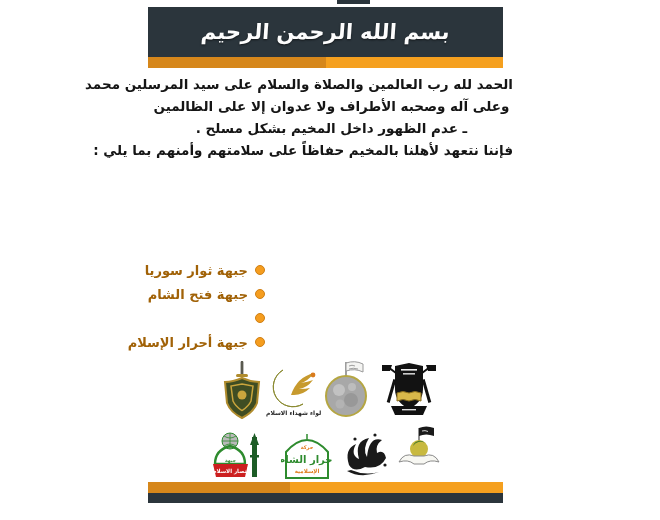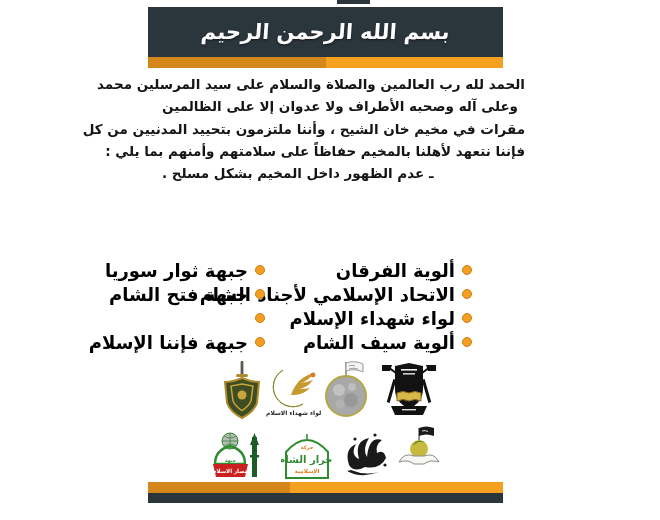--- a/index.html
+++ b/index.html
@@ -9,90 +9,71 @@
   .top-tick{position:absolute;left:337px;top:0;width:33px;height:4px;background:#2b353c;}
   .header-band{position:absolute;left:148px;top:7px;width:355px;height:50px;background:#2b353c;
     display:flex;align-items:center;justify-content:center;}
   .bismillah{color:#fdfdfd;font-size:21px;font-weight:bold;letter-spacing:1px;
     text-shadow:0 1px 2px rgba(0,0,0,.6);transform:skewX(-4deg);}
   .orange-band{position:absolute;left:148px;width:355px;height:11px;}
   .orange-top{top:57px;background:linear-gradient(90deg,#d6871b 0 50%,#f5a01f 50% 100%);}
   .orange-bottom{top:482px;background:linear-gradient(90deg,#d6871b 0 40%,#f5a01f 40% 100%);}
   .footer-band{position:absolute;left:148px;top:493px;width:355px;height:10px;background:#2b353c;}
 
-  .body-text{position:absolute;left:162px;top:73px;width:363px;direction:rtl;text-align:left;
+  .body-text{position:absolute;left:150px;top:73px;width:363px;direction:rtl;text-align:center;
     color:#151515;font-weight:bold;font-size:13.5px;}
   .body-text .line{line-height:22.4px;white-space:nowrap;}
   .body-text .pledge{line-height:21.5px;}
 
   .fac-col{position:absolute;display:flex;flex-direction:column;align-items:flex-start;direction:rtl;}
   .fac-right{top:258px;right:188px;}
   .fac-left{top:258px;right:395px;}
   .fac-row{display:flex;align-items:center;gap:7px;height:24px;white-space:nowrap;}
   .dot{width:8px;height:8px;border-radius:50%;background:#f59d1f;border:1px solid #cf7f14;flex:none;}
-  .fac-label{font-size:18px;font-weight:bold;color:#000000;}
+  .fac-label{font-size:13px;font-weight:bold;color:#a16207;}
 
   .logo{position:absolute;display:flex;flex-direction:column;align-items:center;}
   .logo svg{display:block;}
   .caption{font-size:6px;font-weight:bold;color:#222;line-height:7px;white-space:nowrap;direction:rtl;}
 </style>
 </head>
 <body>
 
 <div class="stage">
 
   <div class="top-tick"></div>
 
   <div class="header-band">
     <div class="bismillah">بسم الله الرحمن الرحيم</div>
   </div>
   <div class="orange-band orange-top"></div>
 
   <div class="body-text" dir="rtl">
     <div class="line">الحمد لله رب العالمين والصلاة والسلام على سيد المرسلين محمد</div>
     <div class="line">وعلى آله وصحبه الأطراف ولا عدوان إلا على الظالمين</div>
-    <div class="line">مقرات في مخيم خان الشيح ، وأننا ملتزمون بتحييد المدنيين من كل</div>
+    <div class="line pledge">ـ عدم الظهور داخل المخيم بشكل مسلح .</div>
     <div class="line">فإننا نتعهد لأهلنا بالمخيم حفاظاً على سلامتهم وأمنهم بما يلي :</div>
-    <div class="line pledge">ـ عدم الظهور داخل المخيم بشكل مسلح .</div>
   </div>
 
-  <div class="fac-col fac-right">
-    <div class="fac-row">
-      <span class="dot"></span>
-      <span class="fac-label">ألوية الفرقان</span>
-    </div>
-    <div class="fac-row">
-      <span class="dot"></span>
-      <span class="fac-label">الاتحاد الإسلامي لأجناد الشام</span>
-    </div>
-    <div class="fac-row">
-      <span class="dot"></span>
-      <span class="fac-label">لواء شهداء الإسلام</span>
-    </div>
-    <div class="fac-row">
-      <span class="dot"></span>
-      <span class="fac-label">ألوية سيف الشام</span>
-    </div>
-  </div>
 
   <div class="fac-col fac-left">
     <div class="fac-row">
       <span class="dot"></span>
       <span class="fac-label">جبهة ثوار سوريا</span>
     </div>
     <div class="fac-row">
       <span class="dot"></span>
       <span class="fac-label">جبهة فتح الشام</span>
     </div>
     <div class="fac-row">
       <span class="dot"></span>
     </div>
     <div class="fac-row">
       <span class="dot"></span>
-      <span class="fac-label">جبهة فإننا الإسلام</span>
+      <span class="fac-label">جبهة أحرار الإسلام</span>
     </div>
   </div>
 
   <div class="logo" style="left:220px;top:361px;">
     <svg width="44" height="58" viewBox="0 0 44 58">
       <rect x="20.6" y="1" width="2.8" height="15" fill="#5a5a50"></rect>
       <path d="M20.6 1 L22 -2 L23.4 1 Z" fill="#5a5a50"></path>
       <rect x="16" y="13" width="12" height="3" rx="1.5" fill="#b08c2e"></rect>
       <path d="M22 17 C29 20 35 21 39 21 L37 42 C34 50 28 54 22 57 C16 54 10 50 7 42 L5 21 C9 21 15 20 22 17 Z" fill="#3f4d23" stroke="#b08c2e" stroke-width="2"></path>
       <path d="M22 23 L33 25 L31 40 C28.5 45.5 25 47.5 22 49.5 C19 47.5 15.5 45.5 13 40 L11 25 Z" fill="none" stroke="#caa53d" stroke-width="1.5"></path>

